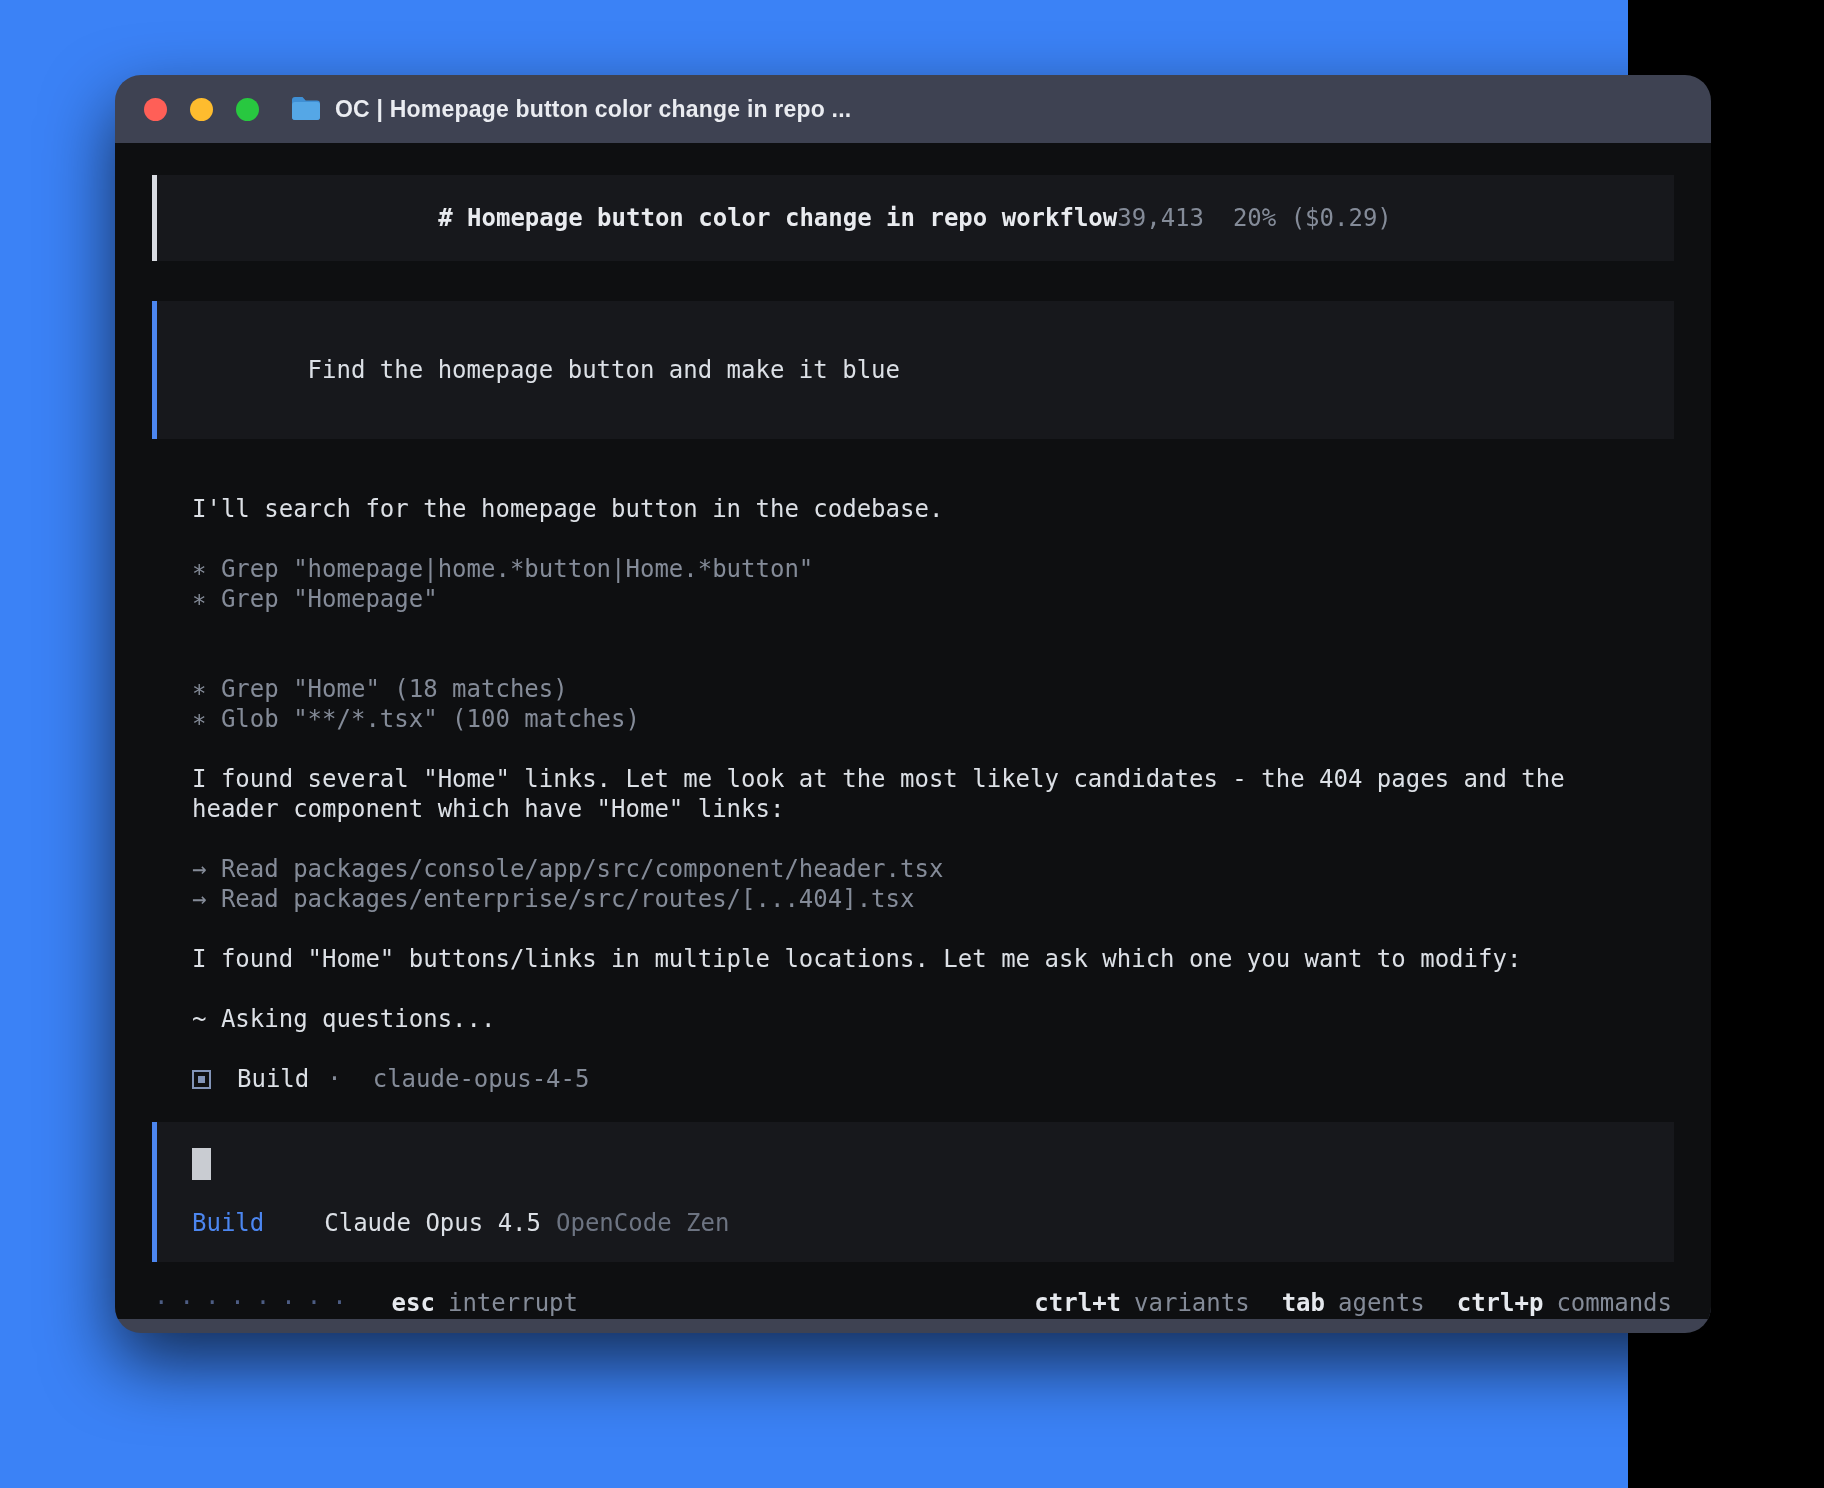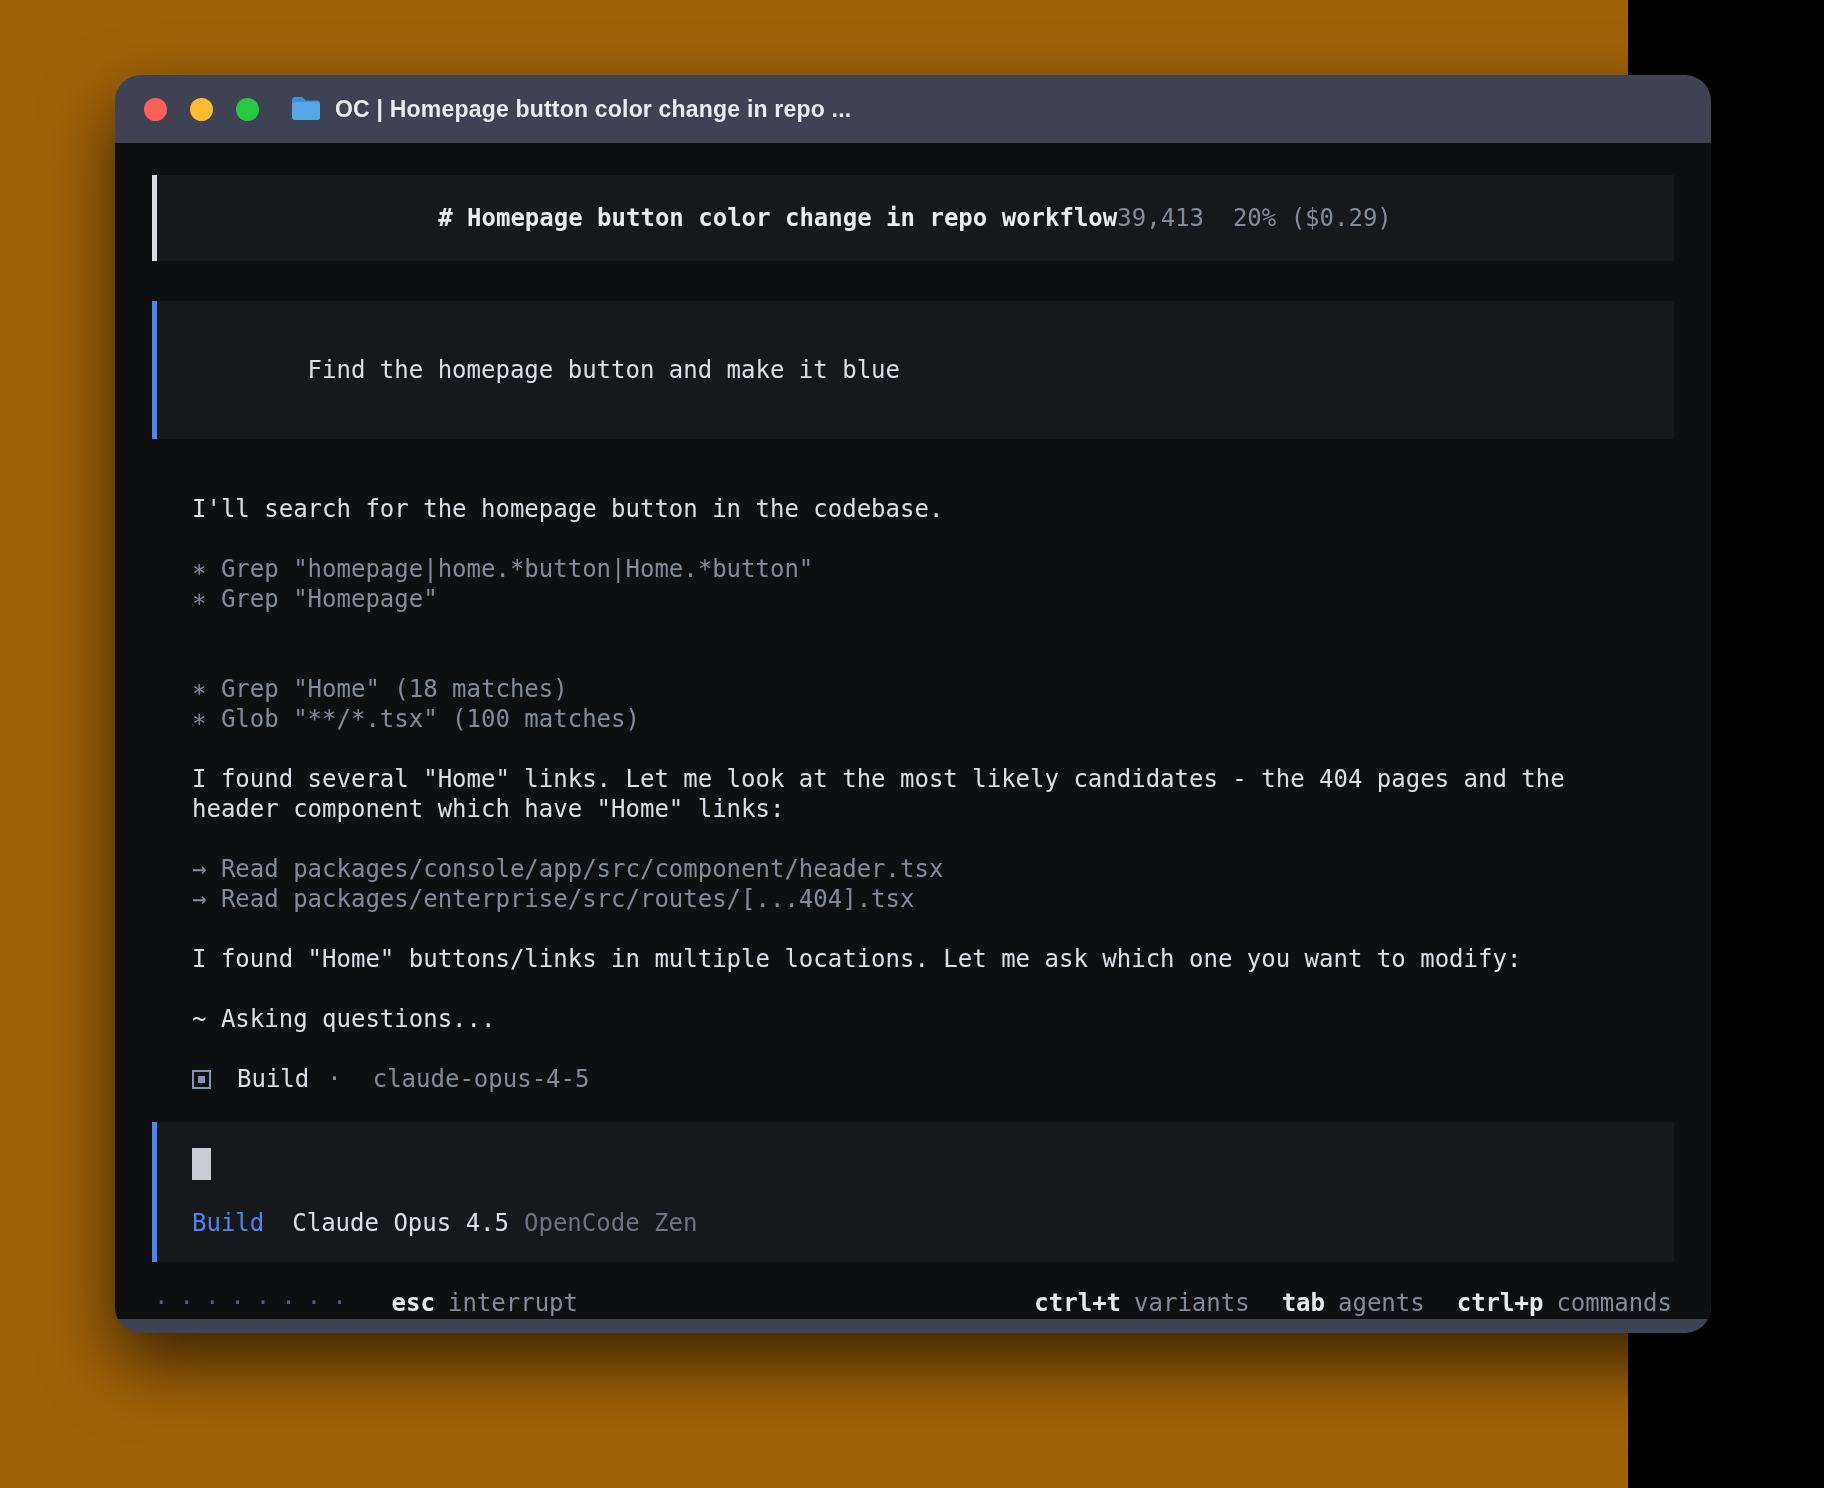--- a/index.html
+++ b/index.html
@@ -7,21 +7,21 @@
     padding: 0;
     background: #000000;
     width: 1824px;
     height: 1488px;
     overflow: hidden;
   }
   .page {
     position: relative;
     width: 1628px;
     height: 1488px;
-    background: #a16207;
+    background: #3b82f6;
   }
   .window {
     position: absolute;
     left: 115px;
     top: 75px;
     width: 1596px;
     height: 1258px;
     background: var(--titlebar_bg, #3e4252);
     border-radius: 26px;
     overflow: hidden;
@@ -111,21 +111,21 @@
     height: 140px;
     box-sizing: border-box;
     padding: 26px 36px 24px 35px;
     display: flex;
     flex-direction: column;
     justify-content: space-between;
   }
   .cursor { width: 19px; height: 32px; background: var(--cursor, #c9ccd2); }
   .input-meta { display: flex; align-items: baseline; }
   .meta-agent { color: var(--accent_blue, #4c86f0); margin-right: 28px; }
-  .meta-model { color: var(--text_primary, #dce0e6); margin-right: 15px; }
+  .meta-model { color: var(--text_primary, #dce0e6); margin-right: 15px; margin-left: 32px; }
   .meta-provider { color: var(--text_dim, #6d7482); }
   .footer {
     margin-top: 26px;
     display: flex;
     justify-content: space-between;
     align-items: center;
     padding: 0 2px;
   }
   .footer-left { display: flex; align-items: center; }
   .spinner {

